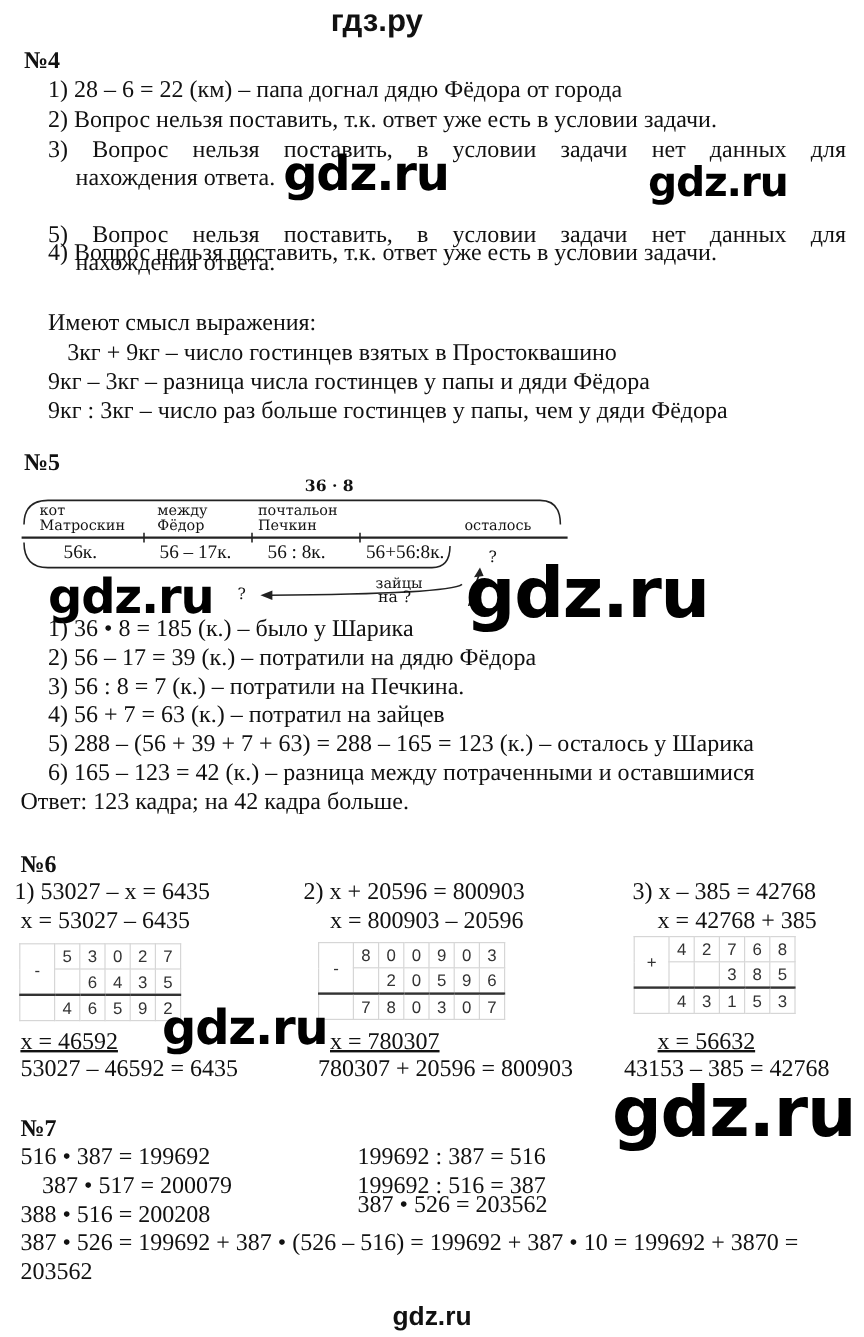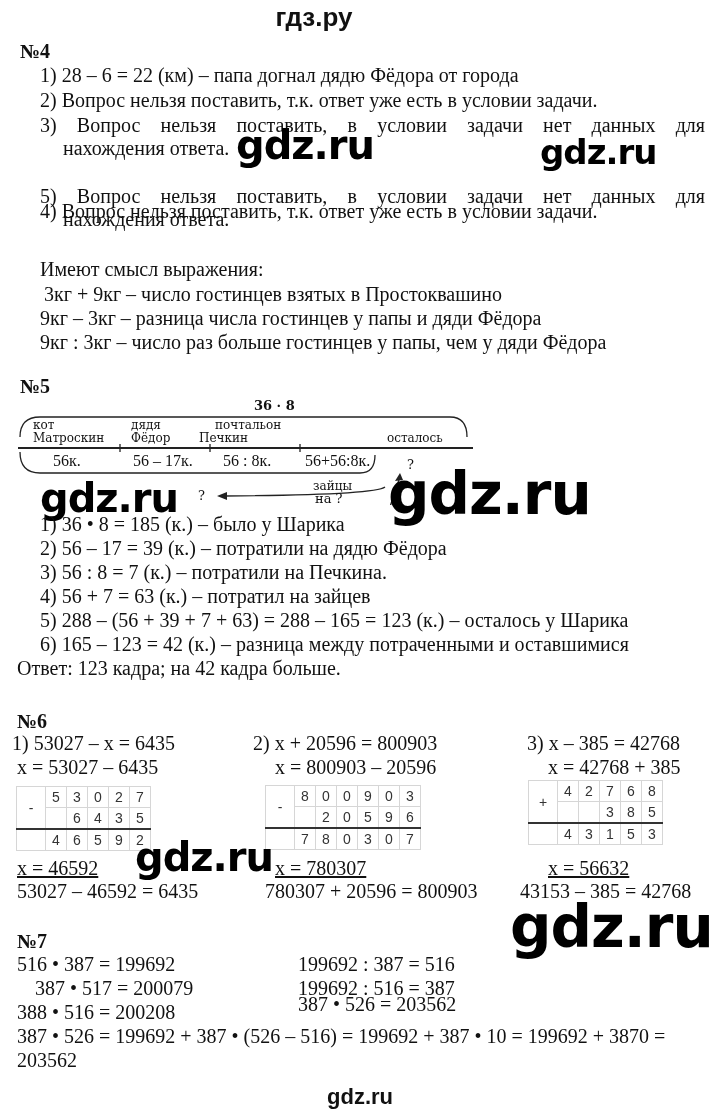--- a/index.html
+++ b/index.html
@@ -45,21 +45,21 @@
 <div class="abs task-num" style="left:20px; top:40px;">№4</div>
 <div class="abs line" style="left:40px; top:63px;">1) 28 – 6 = 22 (км) – папа догнал дядю Фёдора от города</div>
 <div class="abs line" style="left:40px; top:88px;">2) Вопрос нельзя поставить, т.к. ответ уже есть в условии задачи.</div>
 <div class="abs line justify" style="left:40px; top:113px; width:665px;">3) Вопрос нельзя поставить, в условии задачи нет данных для</div>
 <div class="abs line" style="left:63px; top:136px;">нахождения ответа.</div>
 <div class="abs line" style="left:40px; top:159px;margin-top:40px;">4) Вопрос нельзя поставить, т.к. ответ уже есть в условии задачи.</div>
 <div class="abs line justify" style="left:40px; top:184px; width:665px;">5) Вопрос нельзя поставить, в условии задачи нет данных для</div>
 <div class="abs line" style="left:63px; top:207px;">нахождения ответа.</div>
 
 <div class="abs line" style="left:40px; top:257px;">Имеют смысл выражения:</div>
-<div class="abs line" style="left:44px; top:282px;">3кг + 9кг – число гостинцев взятых в Простоквашино</div>
+<div class="abs line" style="left:56px; top:282px;">3кг + 9кг – число гостинцев взятых в Простоквашино</div>
 <div class="abs line" style="left:40px; top:306px;">9кг – 3кг – разница числа гостинцев у папы и дяди Фёдора</div>
 <div class="abs line" style="left:40px; top:330px;">9кг : 3кг – число раз больше гостинцев у папы, чем у дяди Фёдора</div>
 
 <div class="wm wm-m" style="left:236px; top:122px;">gdz.ru</div>
 <div class="wm wm-s" style="left:540px; top:132px;">gdz.ru</div>
 
 <div class="abs task-num" style="left:20px; top:375px;">№5</div>
 
 <div class="diagram">
   <svg width="460" height="110" style="position:absolute;left:0;top:0;">
@@ -75,24 +75,24 @@
     <path d="M 5 57 Q 5 78 25 78 L 345 78 Q 360 78 360 60" fill="none" stroke="#222" stroke-width="1.3"></path>
 
     <path d="M 375 112 Q 380 95 385 82" fill="none" stroke="#222" stroke-width="1.3"></path>
     <path d="M 385 78 L 380 86 L 388 85 Z" fill="#222"></path>
     <path d="M 370 92 Q 360 100 210 101" fill="none" stroke="#222" stroke-width="1.3"></path>
     <path d="M 202 101 L 212 97 L 212 105 Z" fill="#222"></path>
   </svg>
   <div class="dlabel" style="left:212px; top:4px; font-size:13px; font-weight:bold;margin-left:27px;">36 · 8</div>
   <div class="dlabel" style="left:18px; top:24px;">кот</div>
   <div class="dlabel" style="left:18px; top:37px;">Матроскин</div>
-  <div class="dlabel" style="left:116px; top:24px;">дядя</div>
+  <div class="dlabel" style="left:116px; top:24px;">между</div>
   <div class="dlabel" style="left:116px; top:37px;">Фёдор</div>
   <div class="dlabel" style="left:200px; top:24px;">почтальон</div>
-  <div class="dlabel" style="left:184px; top:37px;">Печкин</div>
+  <div class="dlabel" style="left:200px; top:37px;">Печкин</div>
   <div class="dlabel" style="left:298px; top:37px;margin-top:48px;">зайцы</div>
   <div class="dlabel" style="left:372px; top:37px;">осталось</div>
   <div class="dval" style="left:38px; top:57px;">56к.</div>
   <div class="dval" style="left:118px; top:57px;">56 – 17к.</div>
   <div class="dval" style="left:208px; top:57px;">56 : 8к.</div>
   <div class="dval" style="left:290px; top:57px;">56+56:8к.</div>
   <div class="dlabel" style="left:392px; top:63px; font-size:13px;">?</div>
   <div class="dlabel" style="left:183px; top:94px; font-size:13px;">?</div>
   <div class="dlabel" style="left:300px; top:97px; font-size:13px;">на ?</div>
 </div>

